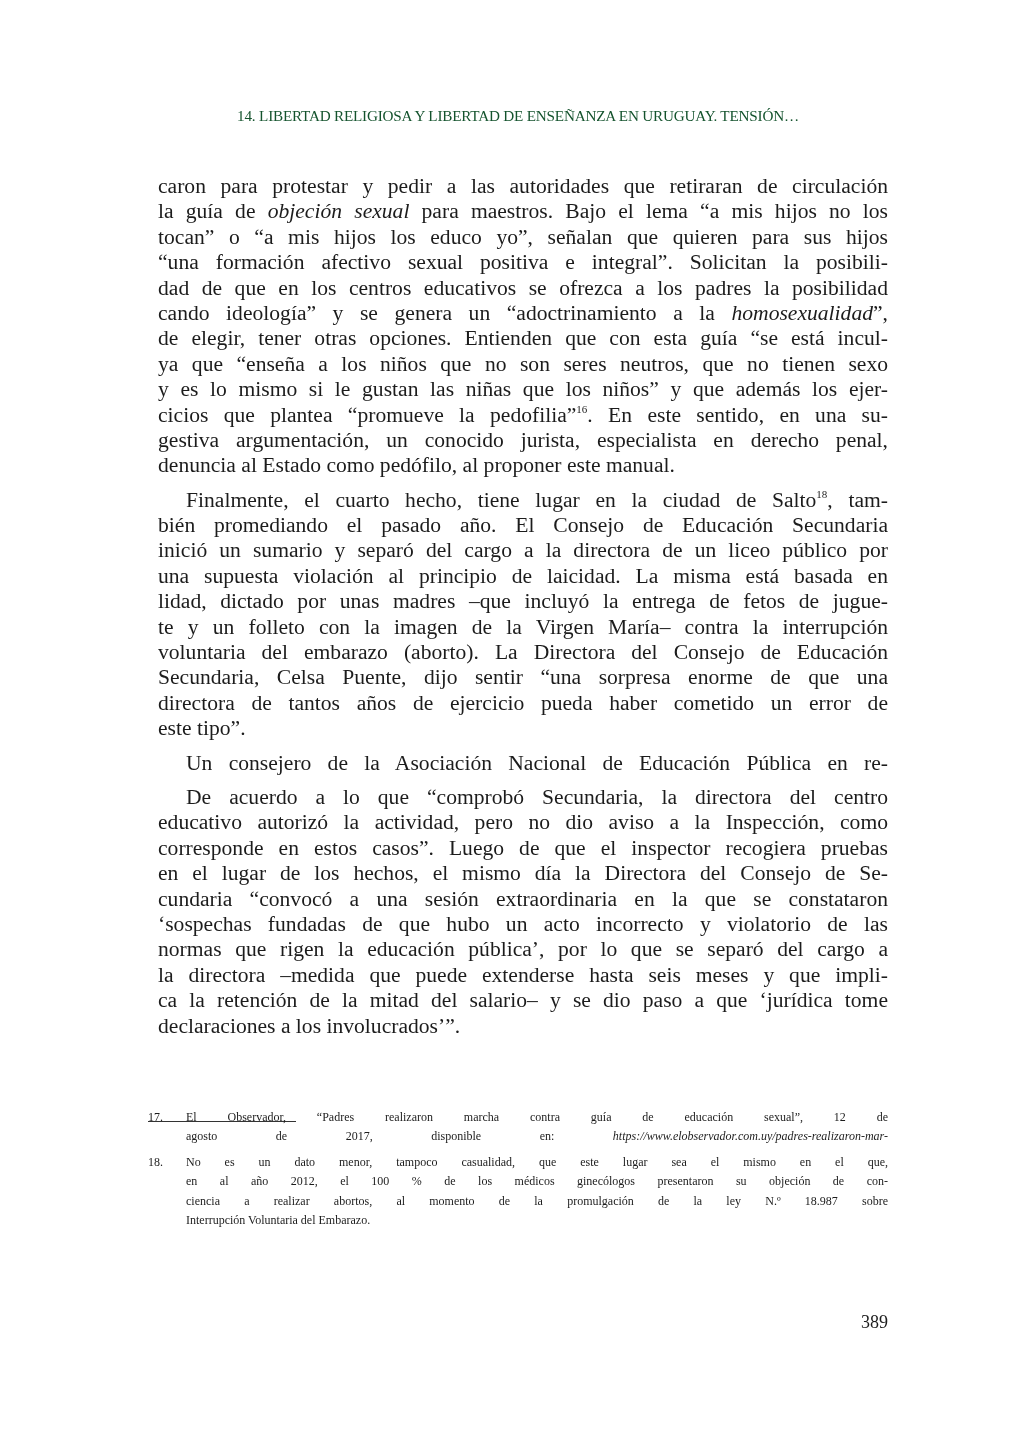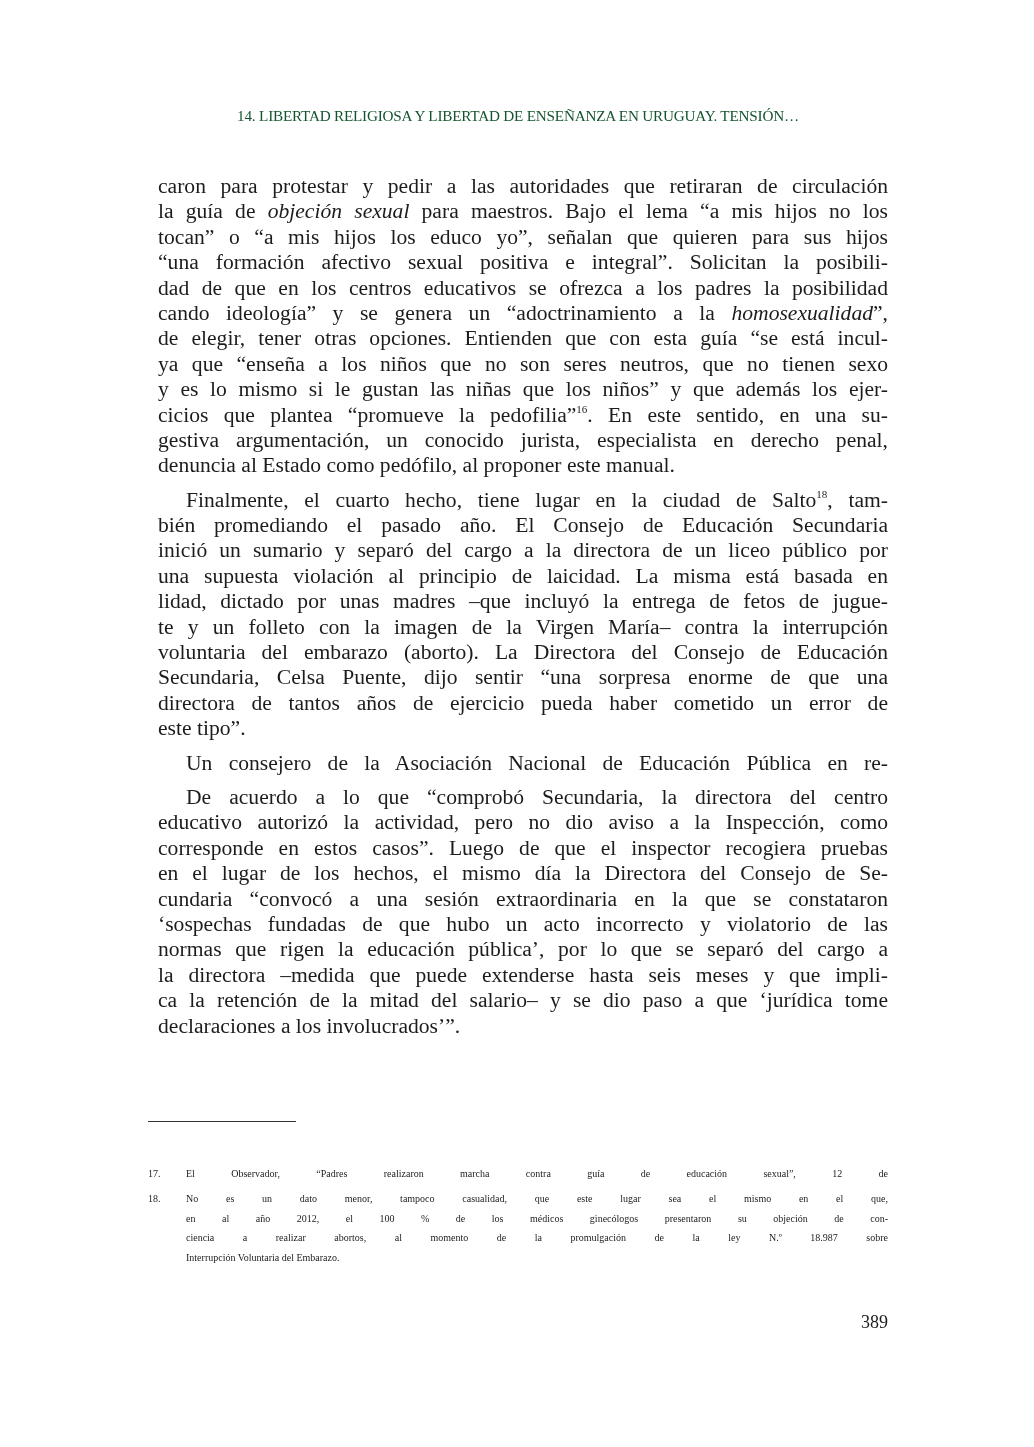--- a/index.html
+++ b/index.html
@@ -24,22 +24,22 @@
     }
     .line.last { text-align-last: left; }
     .indent { padding-left: 28px; }
     .it { font-style: italic; }
     sup { font-size: 11px; line-height: 0; vertical-align: 9px; }
     .fn-rule {
       position: absolute; left: 148px; top: 1121px; width: 148px;
       border-top: 1px solid #333;
     }
     .footnotes {
-      position: absolute; left: 148px; top: 1164px; width: 740px;
-      font-size: 10px; line-height: 19.4px;
+      position: absolute; left: 148px; top: 1108px; width: 740px;
+      font-size: 12px; line-height: 19.4px;
     }
     .fn { position: relative; padding-left: 38px; margin-bottom: 6px; }
     .fn-num { position: absolute; left: 0; top: 0; }
     .fn .line { height: 19.4px; }
     .page-number {
       position: absolute; left: 850px; top: 1312px; width: 38px;
       text-align: right; font-size: 18px;
     }
   </style>
 </head>
@@ -90,20 +90,21 @@
       <span class="line last">declaraciones a los involucrados’”.</span>
     </div>
   </div>
 
 <div class="fn-rule"></div>
 
 <div class="footnotes" id="footnotes">
     <div class="fn">
       <span class="fn-num">17.</span>
       <span class="line">El Observador, “Padres realizaron marcha contra guía de educación sexual”, 12 de</span>
+      <span class="line">agosto de 2017, disponible en: <span class="it">https://www.elobservador.com.uy/padres-realizaron-mar-</span></span>
     </div>
     <div class="fn">
       <span class="fn-num">18.</span>
       <span class="line">No es un dato menor, tampoco casualidad, que este lugar sea el mismo en el que,</span>
       <span class="line">en al año 2012, el 100 % de los médicos ginecólogos presentaron su objeción de con-</span>
       <span class="line">ciencia a realizar abortos, al momento de la promulgación de la ley N.º 18.987 sobre</span>
       <span class="line last">Interrupción Voluntaria del Embarazo.</span>
     </div>
   </div>
 

